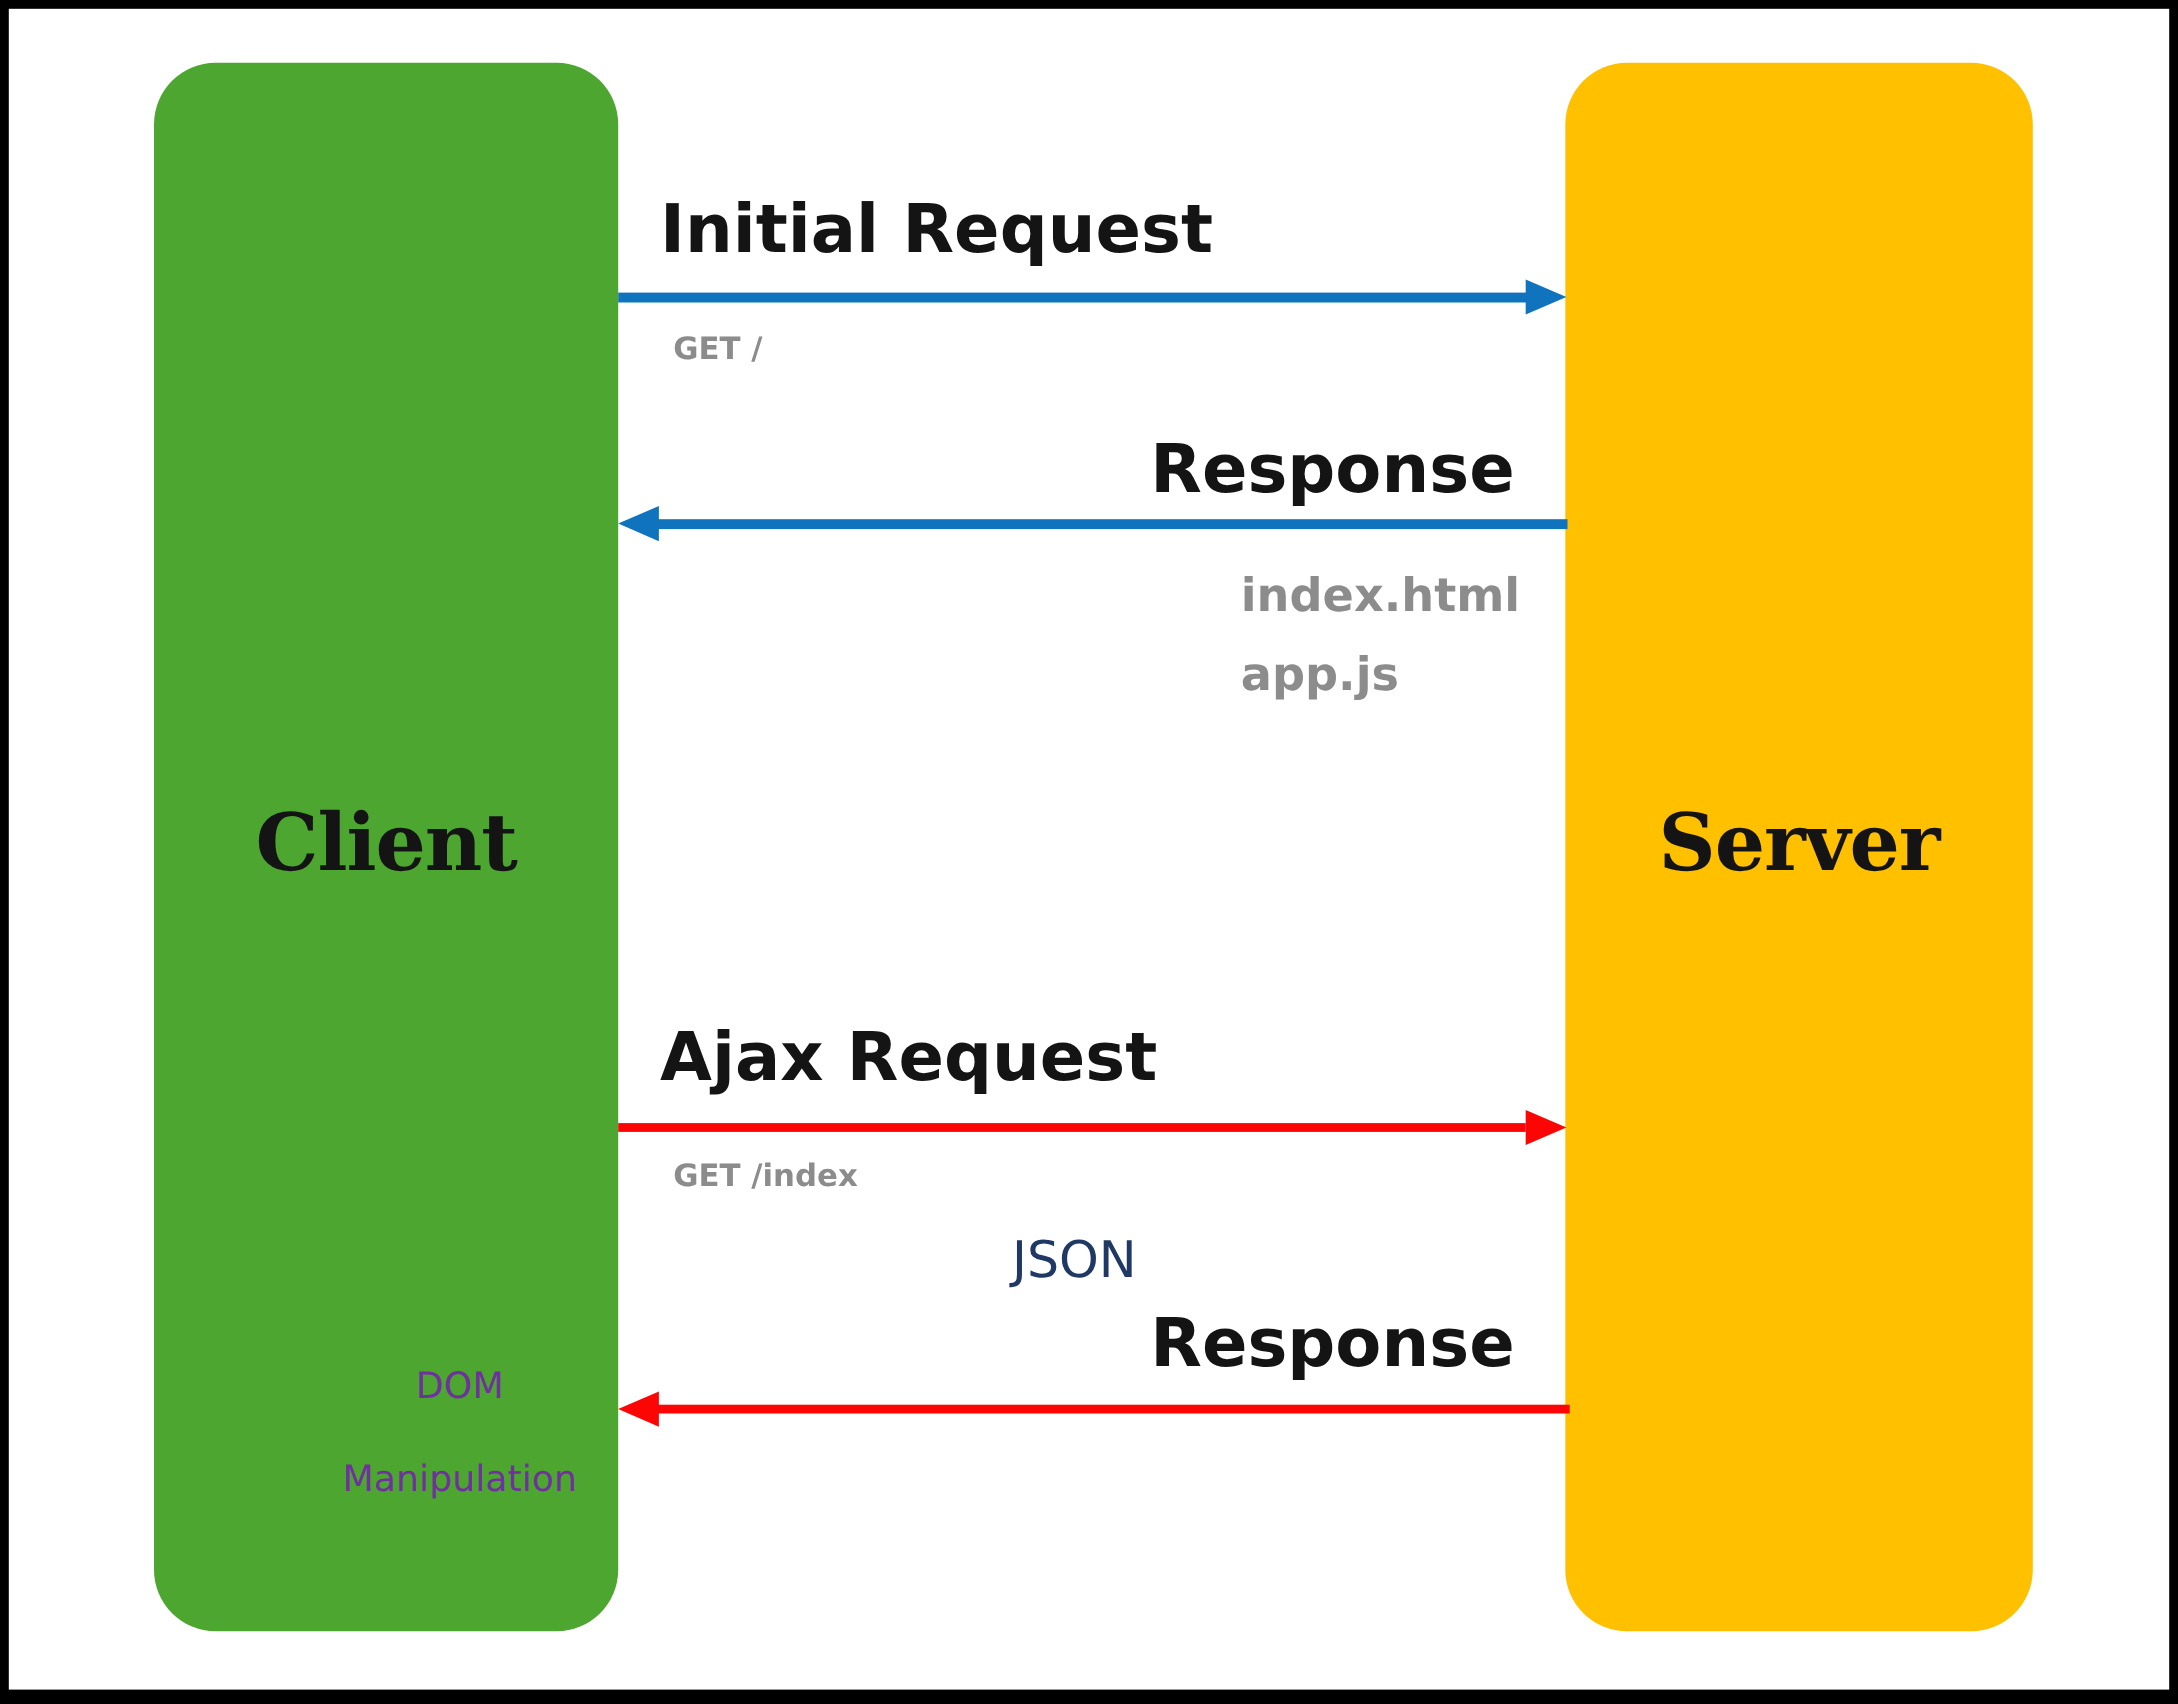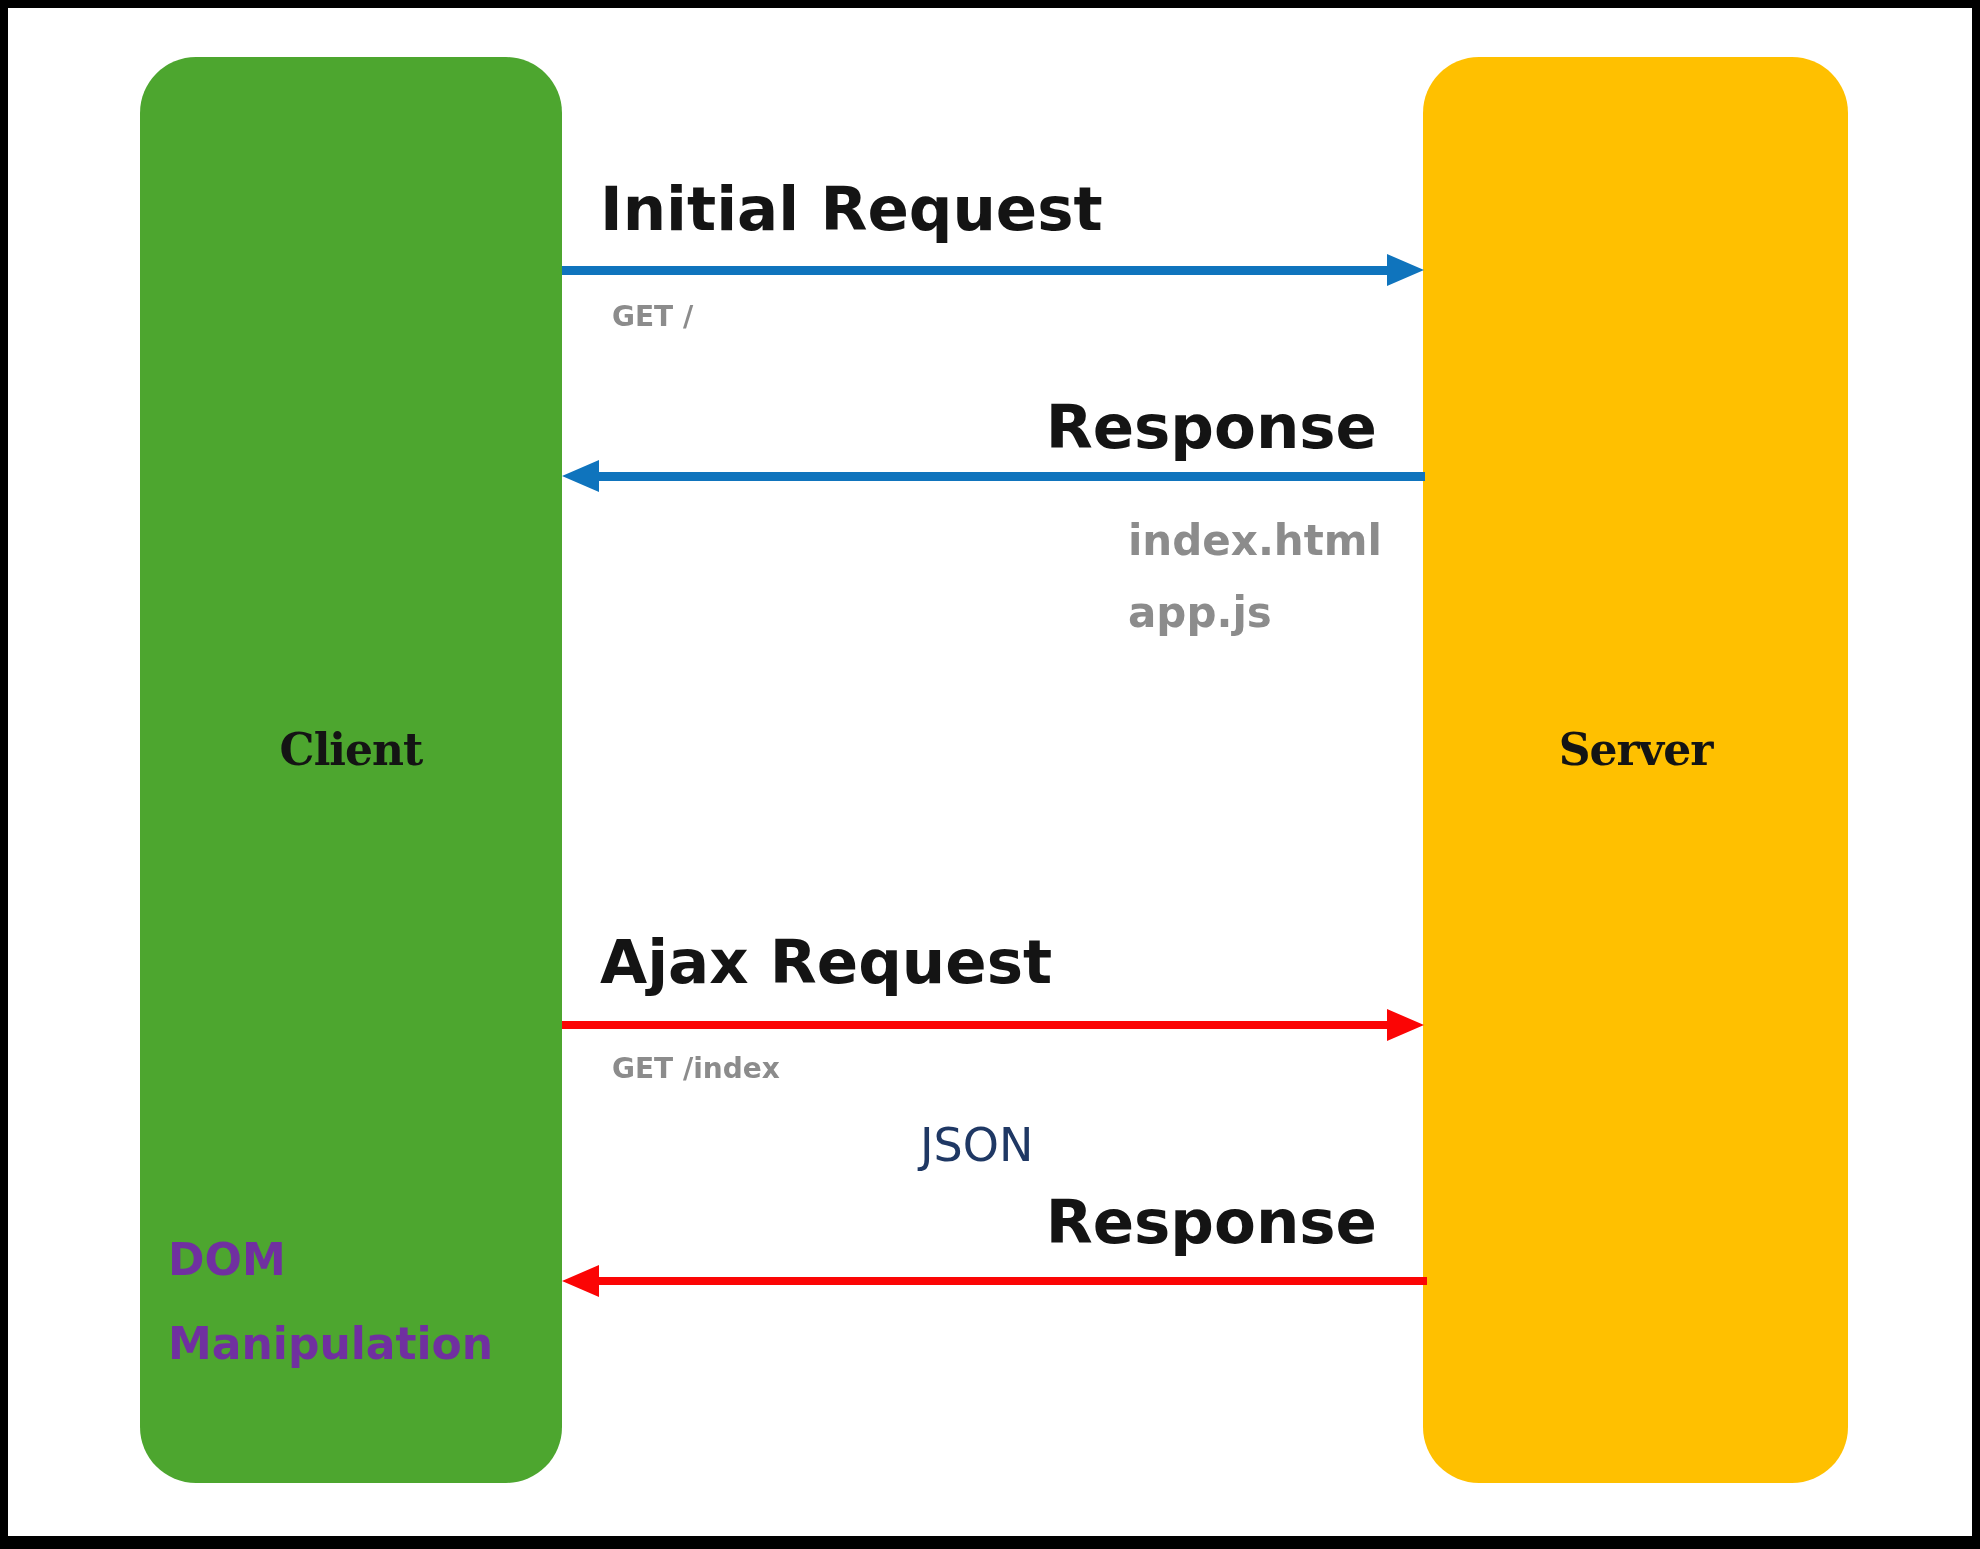--- a/index.html
+++ b/index.html
@@ -22,21 +22,21 @@
     height:1426px;
     border-radius:56px;
   }
   .client-box { left:140px; width:422px; }
   .server-box { left:1423px; width:425px; }
   .actor-label {
     position:absolute;
     top:726px;
     font-family:"DejaVu Serif", serif;
     font-weight:bold;
-    font-size:44px;
+    font-size:72px;
     letter-spacing:-1px;
     color:#141414;
     text-align:center;
     line-height:1.1;
   }
   .client-label { left:140px; width:422px; }
   .server-label { left:1423px; width:425px; }
 
   .msg-label {
     position:absolute;
@@ -89,22 +89,23 @@
     position:absolute;
     left:920px; top:1118px;
     font-weight:normal;
     font-size:46px;
     white-space:nowrap;
   }
   .dom-block {
     position:absolute;
     left:168px; top:1218px;
     width:500px;
-    font-weight:bold;
-    font-size:44px;
+    text-align:center;
+    font-weight:normal;
+    font-size:33px;
     line-height:84px;
     white-space:nowrap;
   }
 </style>
 </head>
 <body>
 
 <div class="page">
   <div class="frame"></div>
 

